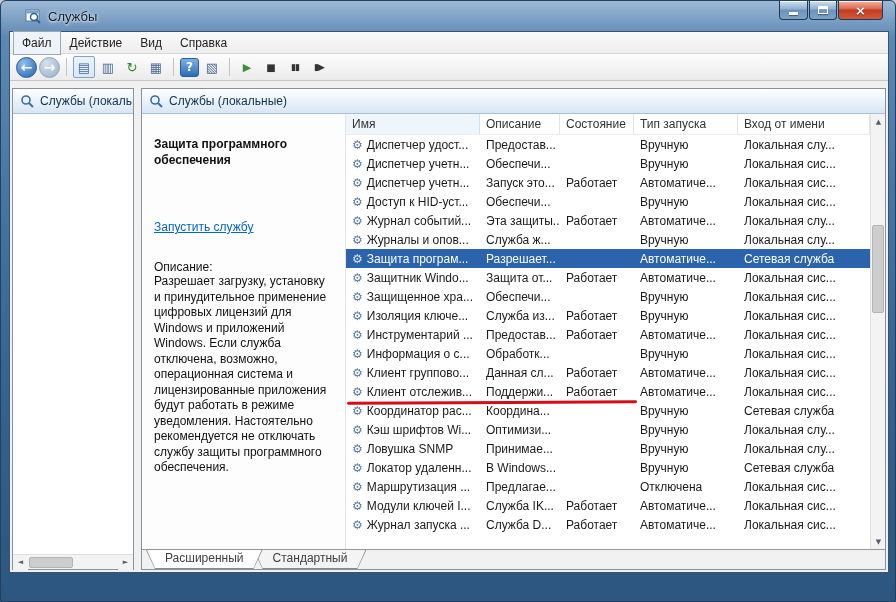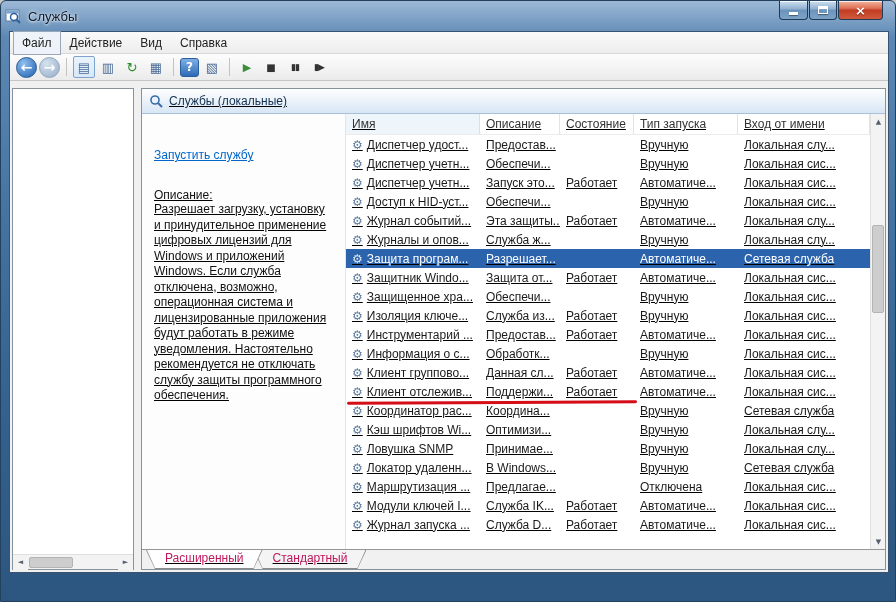--- a/index.html
+++ b/index.html
@@ -6,21 +6,21 @@
   body { margin:0; background:#c9c9c9; font-family:"Liberation Sans", sans-serif; }
   .glyph { font-family:"DejaVu Sans", sans-serif; }
 
   .window {
     position:relative; width:896px; height:602px; overflow:hidden;
     background: linear-gradient(180deg,#9db9d6 0%,#5d88b4 6%,#41719f 40%,#33608d 70%,#2c567f 100%);
     border:1px solid #23415f; border-radius:6px 6px 0 0;
   }
 
   
-  .titlebar { position:absolute; left:0; top:0; width:100%; height:30px; display:flex; align-items:center; padding-left:4px; gap:7px; }
+  .titlebar { position:absolute; left:0; top:0; width:100%; height:30px; display:flex; align-items:center; padding-left:24px; gap:7px; }
   .titlebar .title { font-size:13px; color:#0d1b2a; text-shadow:0 0 4px rgba(255,255,255,.85), 0 1px 2px rgba(255,255,255,.7); }
   .app-icon { width:16px; height:16px; display:inline-flex; }
   .win-btns { position:absolute; top:0; right:12px; display:flex; }
   .wbtn { height:19px; display:flex; align-items:center; justify-content:center;
     border:1px solid #1f3a56; border-top:none; border-radius:0 0 4px 4px;
     background: linear-gradient(180deg,#cfe0f0 0%,#8fb0cf 45%,#6b93bb 50%,#7da3c6 100%);
     box-shadow: inset 0 1px 0 rgba(255,255,255,.8); margin-left:1px; cursor:default; }
   .wbtn.min { width:29px; } .wbtn.max { width:28px; }
   .wbtn.close { width:45px; background: linear-gradient(180deg,#f2b5a0 0%,#dd7055 40%,#c23c24 52%,#d05a3c 100%); }
   .min-glyph { width:9px; height:3px; background:#fff; margin-top:7px; box-shadow:0 1px 1px rgba(0,0,0,.4); }
@@ -62,21 +62,21 @@
     background:#fff; border:1px solid #88929c; }
   .tree-body { position:absolute; left:0; right:0; top:25px; bottom:15px; background:#fff; }
   .hscroll { position:absolute; left:0; right:0; bottom:0; height:15px; background:#f3f3f3;
     border-top:1px solid #e0e0e0; display:flex; align-items:center; }
   .sbtn { width:15px; height:15px; display:flex; align-items:center; justify-content:center;
     font-size:7px; color:#55606c; background:#f3f3f3; }
   .hthumb { width:44px; height:11px; margin:0 1px; background:#cdcdcd; border:1px solid #b4b4b4; border-radius:2px; }
   .spacer { flex:1; }
 
   .right-panel { position:absolute; left:131px; right:2px; top:7px; bottom:2px;
-    background:#fff; border:1px solid #88929c; display:flex; flex-direction:column;text-decoration:underline; }
+    background:#fff; border:1px solid #88929c; display:flex; flex-direction:column; }
   .content { flex:1; display:flex; min-height:0; position:relative; }
 
   .desc-panel { width:204px; padding:0 12px; background:#fdfdfd; border-right:1px solid #e4e4e4; font-size:12px; color:#111; }
   .svc-title { font-weight:bold; margin:22px 0 18px; line-height:16px; }
   .link { display:inline-block; color:var(--link,#0066cc); text-decoration:underline; margin-bottom:26px; cursor:pointer;margin-top:34px; }
   .desc-label { margin-bottom:0; }
   .desc-text { line-height:15.5px; }
 
   .table-panel { flex:1; position:relative; overflow:hidden; padding-right:15px; background:#fff; }
   .thead { display:flex; height:21px; font-size:12px; color:#333; border-bottom:1px solid #ececec; background:#fff; }
@@ -99,21 +99,21 @@
     border-left:1px solid #e0e0e0; display:flex; flex-direction:column; }
   .vtrack { flex:1; position:relative; }
   .vthumb { position:absolute; left:1px; right:1px; top:96px; height:88px; background:#cdcdcd;
     border:1px solid #b4b4b4; border-radius:2px; }
 
   .tabs { height:20px; border-top:1px solid #979797; background:#f1f1f1; display:flex; align-items:flex-start; padding-left:4px; }
   .tab { position:relative; height:19px; margin-right:-9px; }
   .tab-edge { position:absolute; inset:0; background:#8a8a8a;
     clip-path:polygon(0 0, 100% 0, calc(100% - 9px) 100%, 9px 100%); }
   .tab-inner { position:relative; margin:0 1px 7px 1px; height:18px; line-height:17px; padding:0 18px;
-    font-size:12px; color:#be185d; background:#f4f4f4;
+    font-size:12px; color:#404040; background:#f4f4f4;
     clip-path:polygon(0 0, 100% 0, calc(100% - 8px) 100%, 8px 100%); }
   .tab.active { z-index:2; }
   .tab.active .tab-inner { background:#ffffff; }
 </style>
 </head>
 <body>
 
 <div class="window">
 
   <div class="titlebar">
@@ -160,20 +160,29 @@
         <div class="tool-sep"></div>
         <div class="tool-btn media-play" style="color: rgb(58, 142, 58);">▶</div>
         <div class="tool-btn media-stop" style="color: rgb(51, 51, 51);">■</div>
         <div class="tool-btn media-pause" style="color: rgb(51, 51, 51);">▮▮</div>
         <div class="tool-btn media-restart" style="color: rgb(51, 51, 51);">▮▶</div>
       </div>
 
     <div class="main">
 
       <div class="tree-panel">
+        <div class="banner">
+          <span class="mag">
+            <svg width="14" height="14" viewBox="0 0 14 14">
+              <circle cx="6" cy="6" r="4" fill="#eaf3fb" stroke="#3a6ea5" stroke-width="1.6"></circle>
+              <line x1="9" y1="9" x2="13" y2="13" stroke="#3a6ea5" stroke-width="2"></line>
+            </svg>
+          </span>
+          <span class="banner-text">Службы (локаль</span>
+        </div>
         <div class="tree-body"></div>
         <div class="hscroll">
           <div class="sbtn glyph">◄</div>
           <div class="hthumb"></div>
           <div class="spacer"></div>
           <div class="sbtn glyph">►</div>
         </div>
       </div>
 
       <div class="right-panel">
@@ -182,20 +191,21 @@
             <svg width="14" height="14" viewBox="0 0 14 14">
               <circle cx="6" cy="6" r="4" fill="#eaf3fb" stroke="#3a6ea5" stroke-width="1.6"></circle>
               <line x1="9" y1="9" x2="13" y2="13" stroke="#3a6ea5" stroke-width="2"></line>
             </svg>
           </span>
           <span class="banner-text">Службы (локальные)</span>
         </div>
 
         <div class="content">
           <div class="desc-panel">
+            <div class="svc-title">Защита программного обеспечения</div>
             <a class="link" href="#">Запустить службу</a>
             <div class="desc-label">Описание:</div>
             <div class="desc-text">Разрешает загрузку, установку и принудительное применение цифровых лицензий для Windows и приложений Windows. Если служба отключена, возможно, операционная система и лицензированные приложения будут работать в режиме уведомления. Настоятельно рекомендуется не отключать службу защиты программного обеспечения.</div>
           </div>
 
           <div class="table-panel">
             <div class="thead">
                 <div class="th c0 sorted">Имя</div>
                 <div class="th c1">Описание</div>
                 <div class="th c2">Состояние</div>

